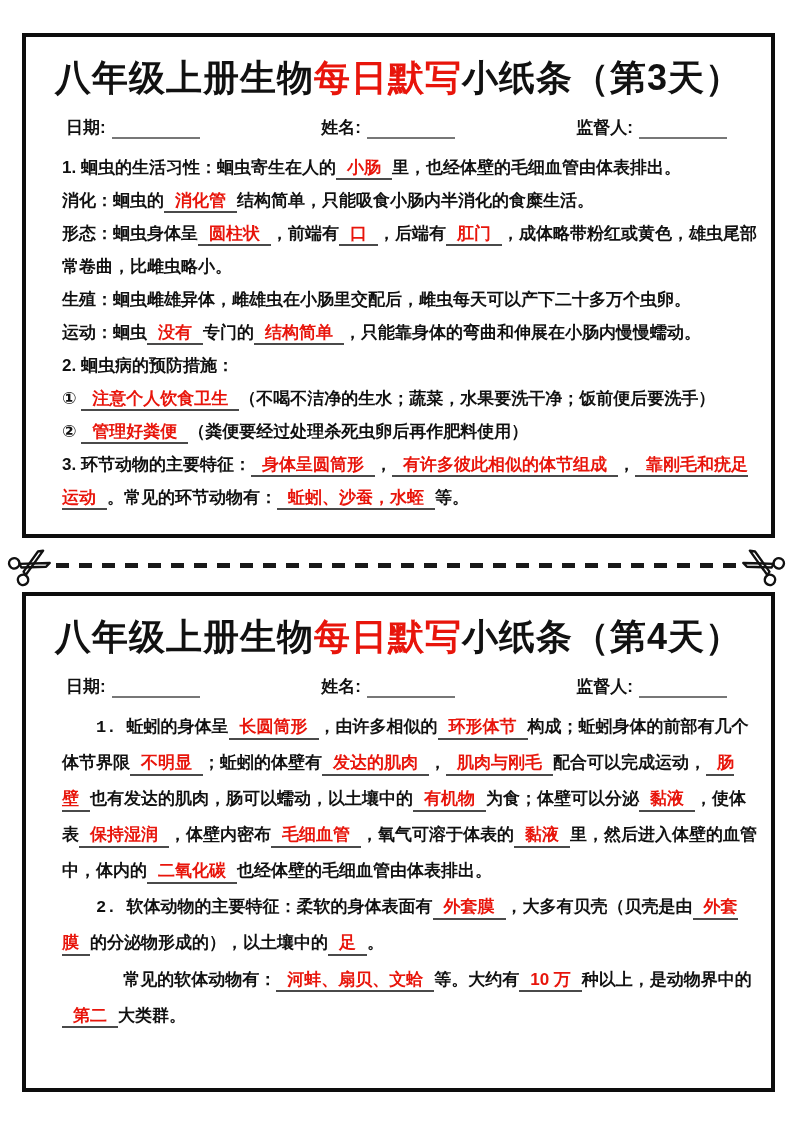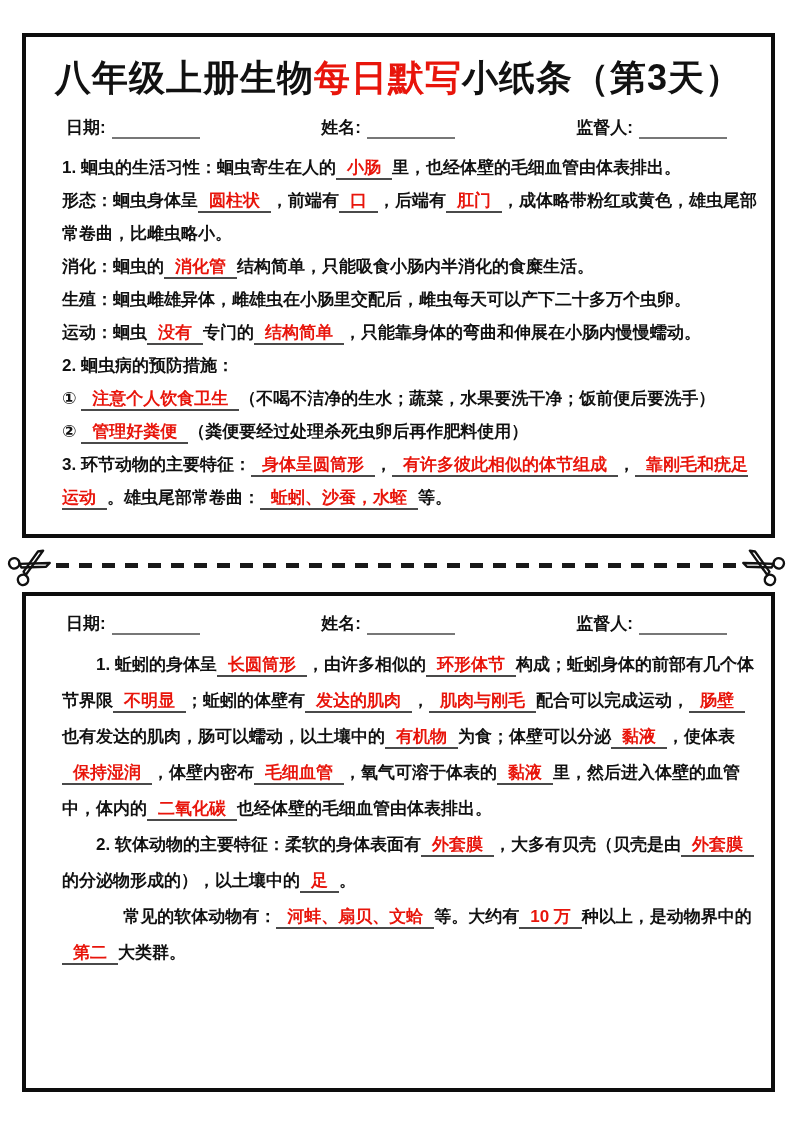--- a/index.html
+++ b/index.html
@@ -53,21 +53,21 @@
     margin-left:6px;
   }
   .bodytext{
     padding:4px 10px 0 36px;
     font-size:17px;
     font-weight:700;
   }
   .bodytext p{margin:0;}
   .lh1 p{line-height:33px;}
   .lh2 p{line-height:36px;}
-  p.ind-2{text-indent:2em;}
+  p.ind-2{text-indent:2em;font-family:Liberation Mono, monospace;}
   p.ind-35{text-indent:3.6em;}
   .blank{
     color:var(--red);
     border-bottom:2px solid var(--ul);
     padding:0 11px 1px 11px;
     font-weight:700;
   }
   .divider{
     height:54px;
     display:flex;
@@ -100,48 +100,51 @@
       <span>姓名:</span>
       <span class="meta-line"></span>
     </div>
     <div class="meta-item">
       <span>监督人:</span>
       <span class="meta-line"></span>
     </div>
   </div>
   <div class="bodytext lh1">
       <p><span>1. 蛔虫的生活习性：蛔虫寄生在人的</span><span class="blank">小肠</span><span>里，也经体壁的毛细血管由体表排出。</span></p>
+      <p><span>消化：蛔虫的</span><span class="blank">消化管</span><span>结构简单，只能吸食小肠内半消化的食糜生活。</span></p>
       <p><span>形态：蛔虫身体呈</span><span class="blank">圆柱状</span><span>，前端有</span><span class="blank">口</span><span>，后端有</span><span class="blank">肛门</span><span>，成体略带粉红或黄色，雄虫尾部常卷曲，比雌虫略小。</span></p>
-      <p><span>消化：蛔虫的</span><span class="blank">消化管</span><span>结构简单，只能吸食小肠内半消化的食糜生活。</span></p>
       <p><span>生殖：蛔虫雌雄异体，雌雄虫在小肠里交配后，雌虫每天可以产下二十多万个虫卵。</span></p>
       <p><span>运动：蛔虫</span><span class="blank">没有</span><span>专门的</span><span class="blank">结构简单</span><span>，只能靠身体的弯曲和伸展在小肠内慢慢蠕动。</span></p>
       <p><span>2. 蛔虫病的预防措施：</span></p>
       <p><span>① </span><span class="blank">注意个人饮食卫生</span><span>（不喝不洁净的生水；蔬菜，水果要洗干净；饭前便后要洗手）</span></p>
       <p><span>② </span><span class="blank">管理好粪便</span><span>（粪便要经过处理杀死虫卵后再作肥料使用）</span></p>
-      <p><span>3. 环节动物的主要特征：</span><span class="blank">身体呈圆筒形</span><span>，</span><span class="blank">有许多彼此相似的体节组成</span><span>，</span><span class="blank">靠刚毛和疣足运动</span><span>。雄虫尾部常卷曲：</span><span class="blank">蚯蚓、沙蚕，水蛭</span><span>等。</span></p>
+      <p><span>3. 环节动物的主要特征：</span><span class="blank">身体呈圆筒形</span><span>，</span><span class="blank">有许多彼此相似的体节组成</span><span>，</span><span class="blank">靠刚毛和疣足运动</span><span>。常见的环节动物有：</span><span class="blank">蚯蚓、沙蚕，水蛭</span><span>等。</span></p>
     </div>
 </section>
 
 <div class="divider">
   <svg class="scissors left" viewBox="0 0 26 24" aria-hidden="true">
     <circle cx="4.6" cy="6.4" r="3.1" fill="none" stroke="#111" stroke-width="1.5"></circle>
     <circle cx="4.6" cy="17.6" r="3.1" fill="none" stroke="#111" stroke-width="1.5"></circle>
     <path d="M7.2 8.1 L23.5 16.2 L20.5 17.2 L7.2 10.6 Z" fill="none" stroke="#111" stroke-width="1.4" stroke-linejoin="round"></path>
     <path d="M7.2 15.9 L23.5 7.8 L20.5 6.8 L7.2 13.4 Z" fill="none" stroke="#111" stroke-width="1.4" stroke-linejoin="round"></path>
   </svg>
   <div class="dash-line"></div>
   <svg class="scissors right" viewBox="0 0 26 24" aria-hidden="true">
     <circle cx="4.6" cy="6.4" r="3.1" fill="none" stroke="#111" stroke-width="1.5"></circle>
     <circle cx="4.6" cy="17.6" r="3.1" fill="none" stroke="#111" stroke-width="1.5"></circle>
     <path d="M7.2 8.1 L23.5 16.2 L20.5 17.2 L7.2 10.6 Z" fill="none" stroke="#111" stroke-width="1.4" stroke-linejoin="round"></path>
     <path d="M7.2 15.9 L23.5 7.8 L20.5 6.8 L7.2 13.4 Z" fill="none" stroke="#111" stroke-width="1.4" stroke-linejoin="round"></path>
   </svg>
 </div>
 
 <section class="card c2">
+  <h1 class="title">
+    <span>八年级上册生物</span><span class="red">每日默写</span><span>小纸条（第4天）</span>
+  </h1>
   <div class="meta">
     <div class="meta-item">
       <span>日期:</span>
       <span class="meta-line"></span>
     </div>
     <div class="meta-item">
       <span>姓名:</span>
       <span class="meta-line"></span>
     </div>
     <div class="meta-item">

